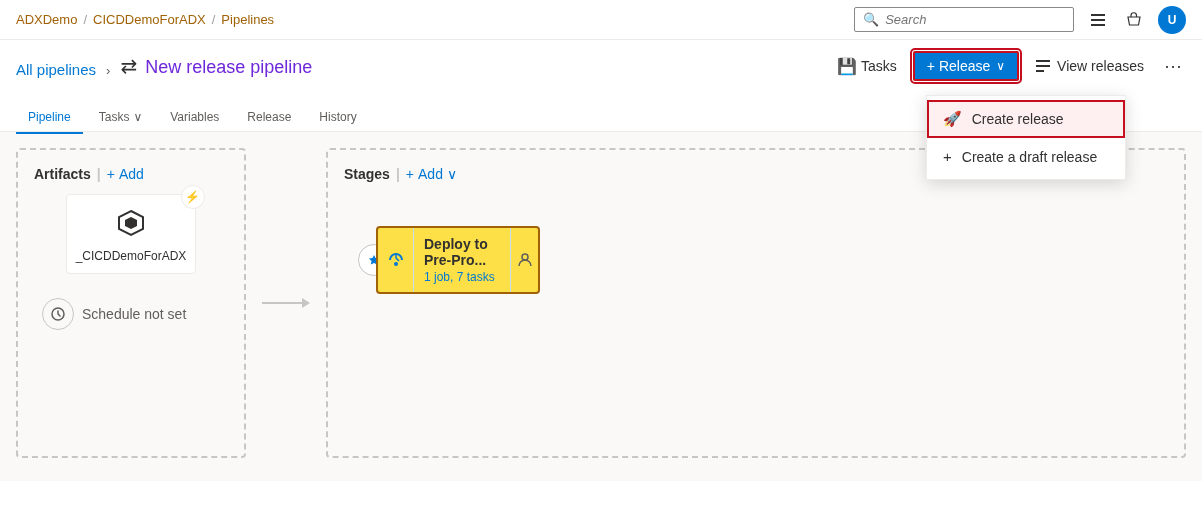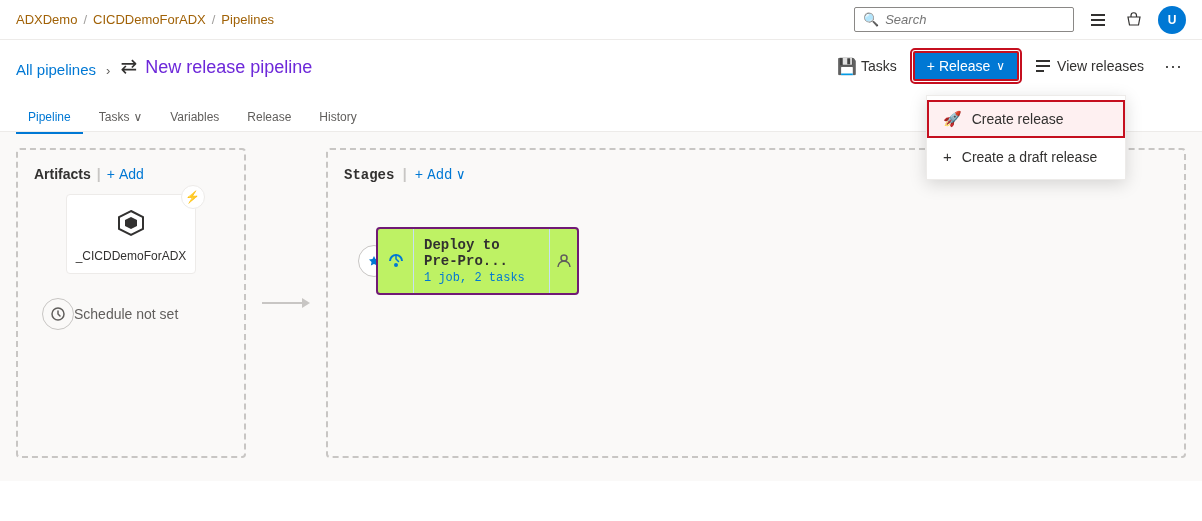--- a/index.html
+++ b/index.html
@@ -106,38 +106,38 @@
       display: flex; flex-direction: column; align-items: center; gap: 8px;
     }
     .artifact-icon { width: 36px; height: 36px; display: flex; align-items: center; justify-content: center; font-size: 22px; }
     .artifact-name { font-size: 12px; text-align: center; color: #323130; }
     .lightning-badge {
       position: absolute; top: -10px; right: -10px; width: 24px; height: 24px;
       background: white; border: 1px solid #edebe9; border-radius: 50%;
       display: flex; align-items: center; justify-content: center; font-size: 12px; color: #605e5c;
     }
 
-    .schedule-area { display: flex; align-items: center; margin-top: 16px; padding: 8px; color: #605e5c; }
+    .schedule-area { display: flex; align-items: center; gap: 8px; margin-top: 16px; padding: 8px; color: #605e5c; }
     .schedule-icon { width: 32px; height: 32px; border: 1px solid #c8c6c4; border-radius: 50%; display: flex; align-items: center; justify-content: center; font-size: 14px; }
 
     
     .connector { display: flex; align-items: center; padding: 0 16px; align-self: center; }
     .arrow-line { display: flex; align-items: center; }
     .h-line { width: 40px; height: 2px; background: #c8c6c4; }
     .arrow-head { width: 0; height: 0; border-top: 5px solid transparent; border-bottom: 5px solid transparent; border-left: 8px solid #c8c6c4; }
 
     
     .stages-box {
       border: 2px dashed #c8c6c4; border-radius: 4px; flex: 1;
-      min-height: 310px; padding: 16px; font-family: Liberation Mono, monospace;
+      min-height: 310px; padding: 16px;
     }
 
     .stage-card {
-      background: #bef264; border: 2px solid #701a75; border-radius: 4px;
-      width: 203px; padding: 0; position: relative; display: flex; align-items: center;
+      background: #fde047; border: 2px solid #a16207; border-radius: 4px;
+      width: 164px; padding: 0; position: relative; display: flex; align-items: center;
       margin: 16px 0;
     }
     .stage-left-icon {
       width: 36px; display: flex; align-items: center; justify-content: center;
       padding: 12px 4px; color: #0078d4; font-size: 16px; border-right: 1px solid #c7e0f4;
       align-self: stretch;
     }
     .stage-content { padding: 8px 10px; flex: 1; }
     .stage-name { font-size: 14px; font-weight: 600; color: #323130; }
     .stage-meta { font-size: 12px; color: #0078d4; margin-top: 2px; }
@@ -315,21 +315,21 @@
         <div class="stage-card">
           <div class="stage-left-icon">
             <svg width="18" height="18" viewBox="0 0 18 18">
               <path d="M3 9c0-3.3 2.7-6 6-6s6 2.7 6 6" stroke="#0078d4" stroke-width="2" fill="none"></path>
               <path d="M9 3v4l2.5 2.5" stroke="#0078d4" stroke-width="1.5" stroke-linecap="round" fill="none"></path>
               <circle cx="9" cy="13" r="2" fill="#0078d4"></circle>
             </svg>
           </div>
           <div class="stage-content">
             <div class="stage-name">Deploy to Pre-Pro...</div>
-            <div class="stage-meta">1 job, 2 tasks</div>
+            <div class="stage-meta">1 job, 7 tasks</div>
           </div>
           <div class="stage-person-right">
             <svg width="16" height="16" viewBox="0 0 16 16">
               <circle cx="8" cy="5" r="3" stroke="#605e5c" stroke-width="1.5" fill="none"></circle>
               <path d="M2 14c0-3.3 2.7-6 6-6s6 2.7 6 6" stroke="#605e5c" stroke-width="1.5" fill="none"></path>
             </svg>
           </div>
         </div>
       </div>
     </div>

